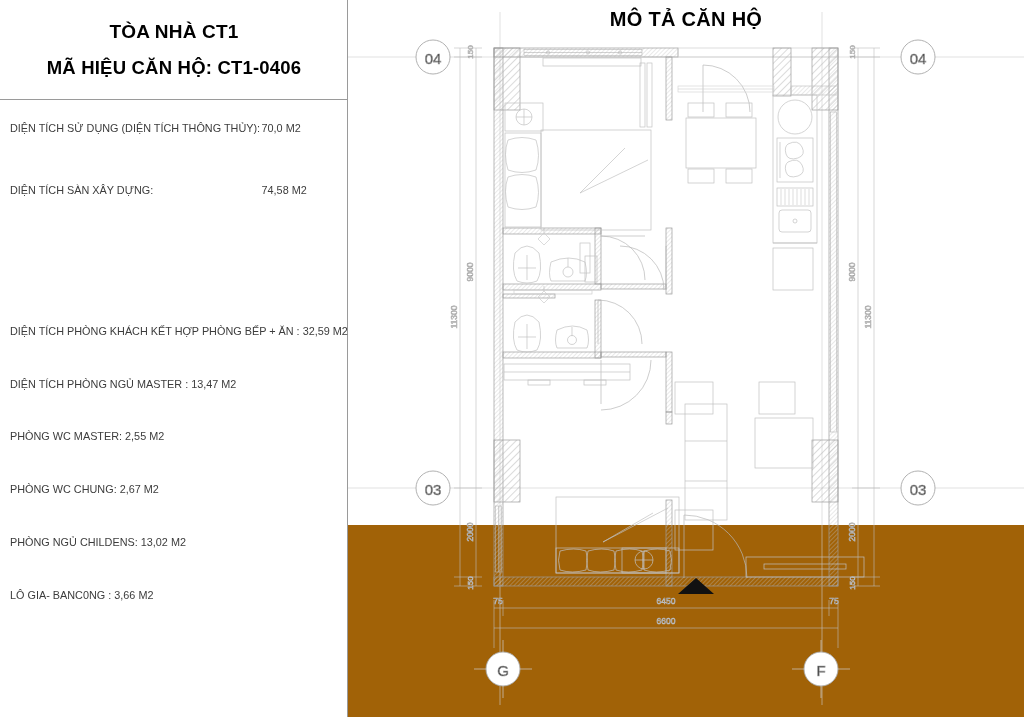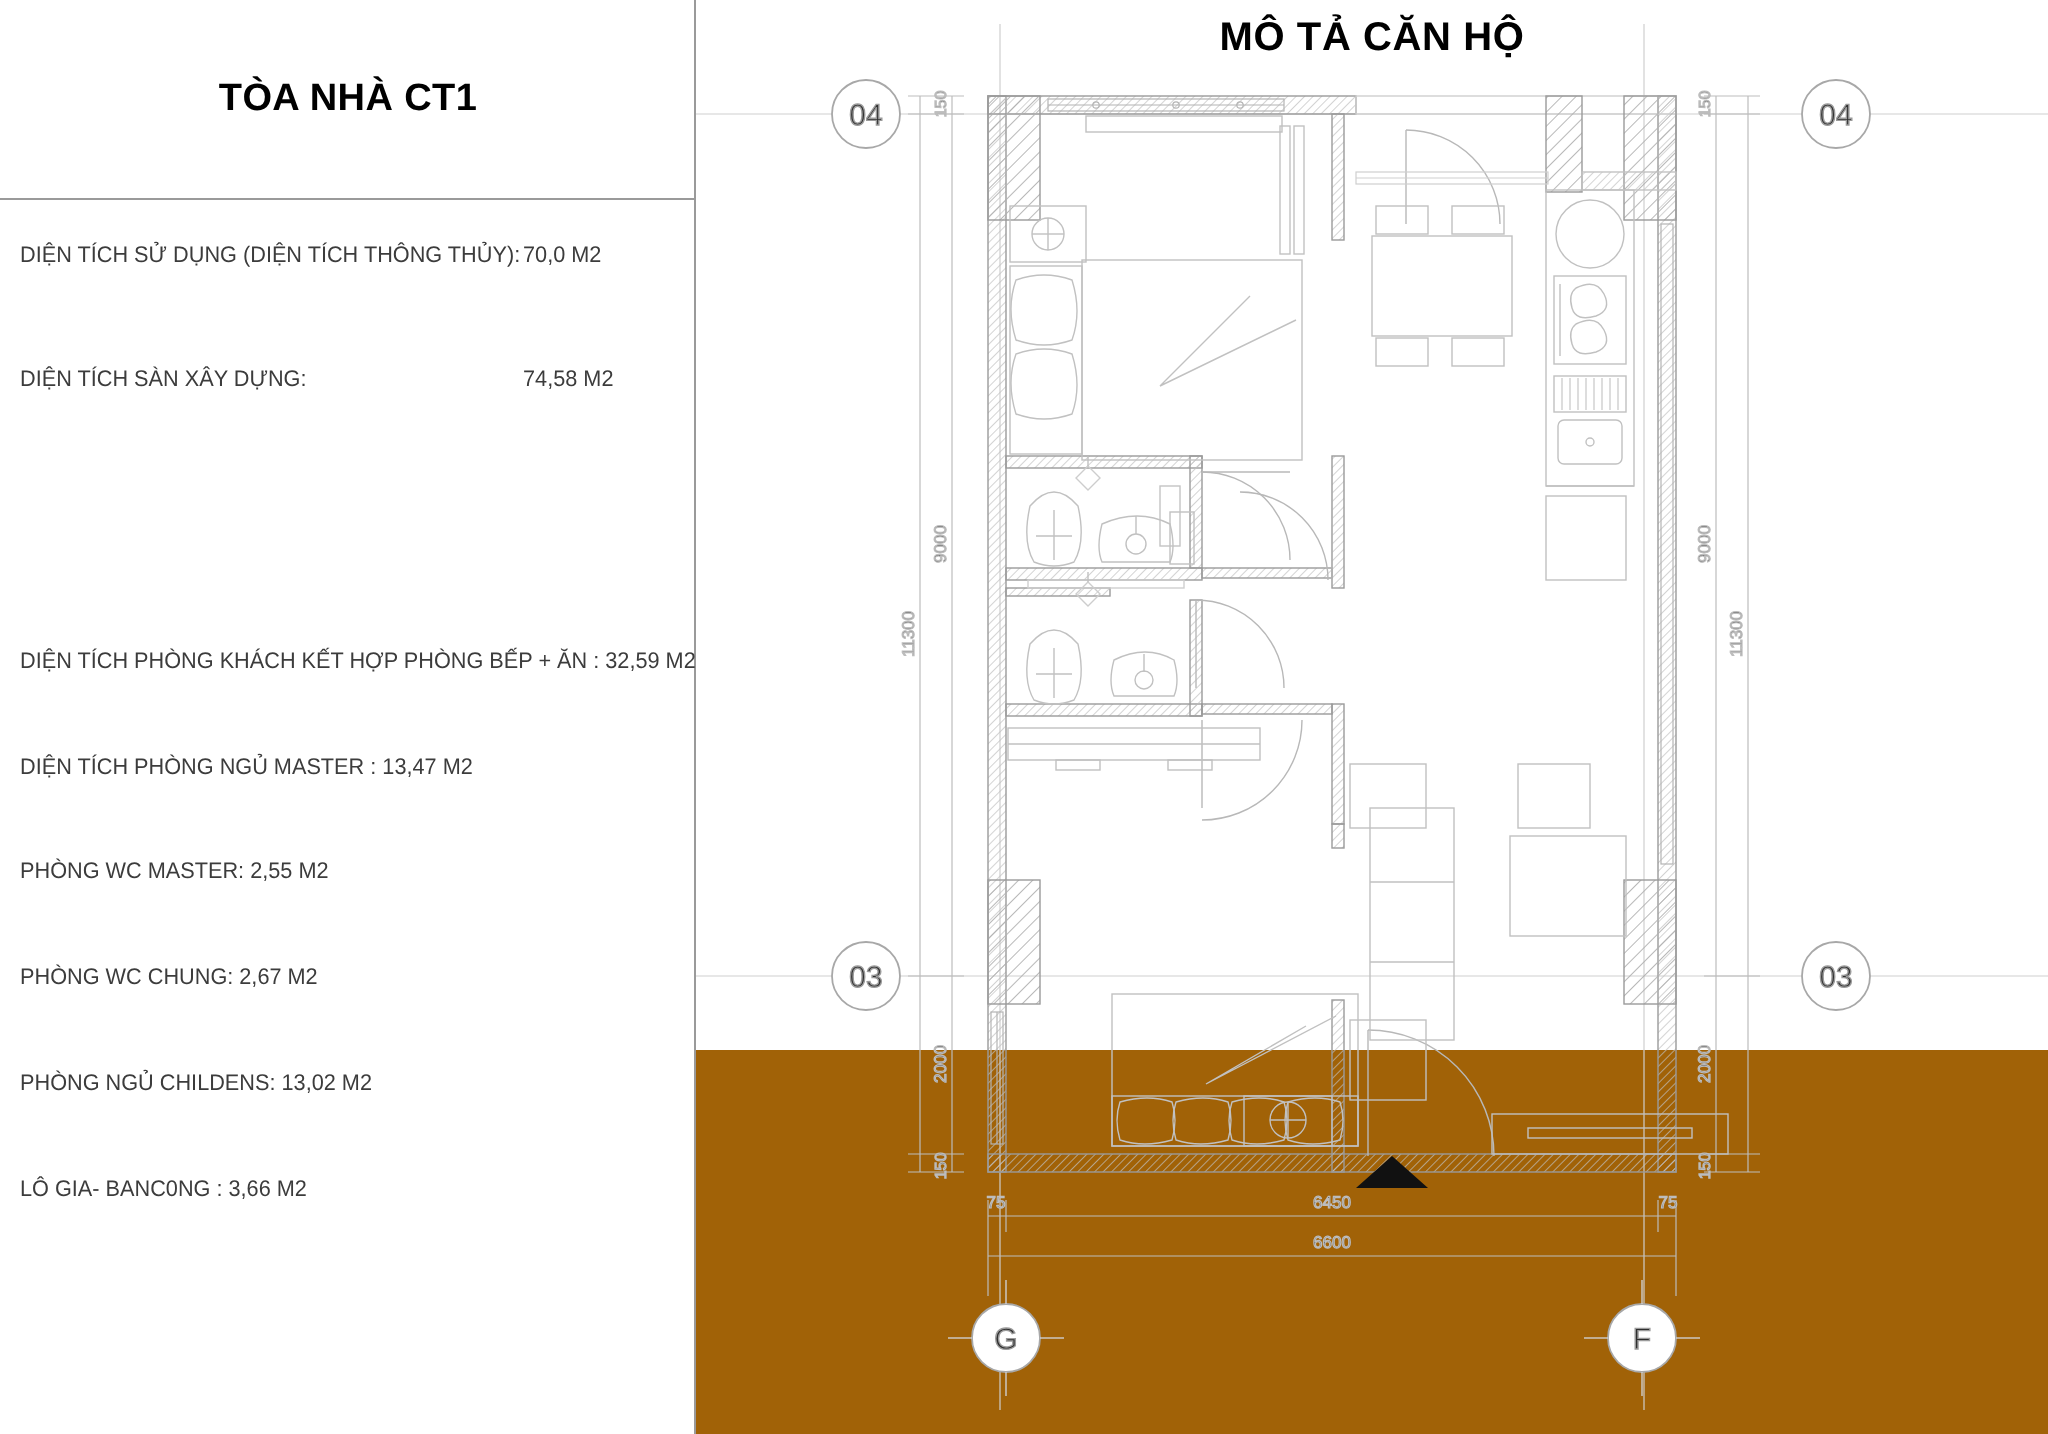--- a/index.html
+++ b/index.html
@@ -94,20 +94,21 @@
 </style>
 </head>
 <body>
 
 <div id="sheet">
 
   <div id="left-panel">
 
     <div id="title-block">
       <div class="title-line">TÒA NHÀ CT1</div>
+      <div class="title-line sub">MÃ HIỆU CĂN HỘ: CT1-0406</div>
     </div>
 
     <div id="spec-list">
         <div class="spec-row" style="top: 22px;"><span class="label">DIỆN TÍCH SỬ DỤNG (DIỆN TÍCH THÔNG THỦY):</span><span class="value">70,0 M2</span></div>
         <div class="spec-row" style="top: 84px;"><span class="label">DIỆN TÍCH SÀN XÂY DỰNG:</span><span class="value">74,58 M2</span></div>
         <div class="spec-row" style="top: 225px;"><span class="label">DIỆN TÍCH PHÒNG KHÁCH KẾT HỢP PHÒNG BẾP + ĂN : 32,59 M2</span></div>
         <div class="spec-row" style="top: 278px;"><span class="label">DIỆN TÍCH PHÒNG NGỦ MASTER : 13,47 M2</span></div>
         <div class="spec-row" style="top: 330px;"><span class="label">PHÒNG WC MASTER: 2,55 M2</span></div>
         <div class="spec-row" style="top: 383px;"><span class="label">PHÒNG WC CHUNG: 2,67 M2</span></div>
         <div class="spec-row" style="top: 436px;"><span class="label">PHÒNG NGỦ CHILDENS: 13,02 M2</span></div>

